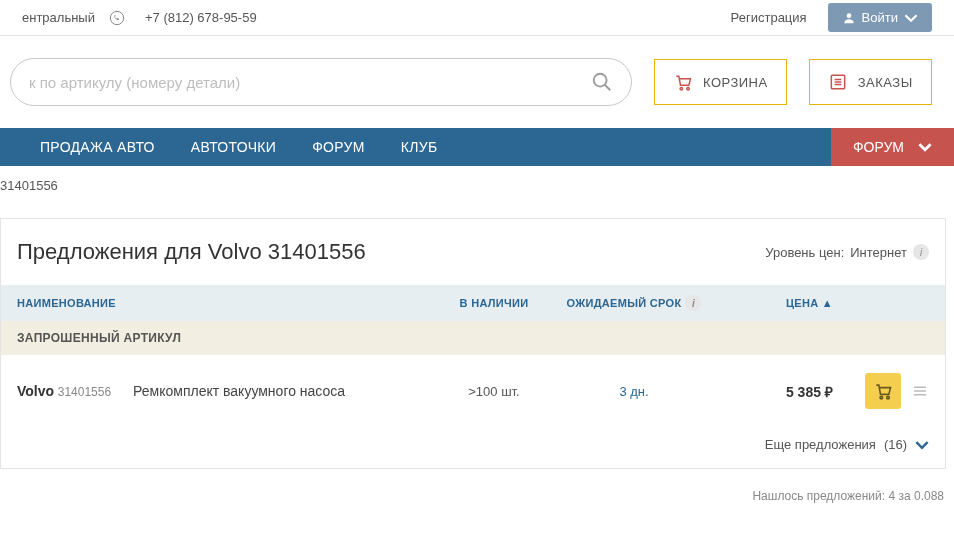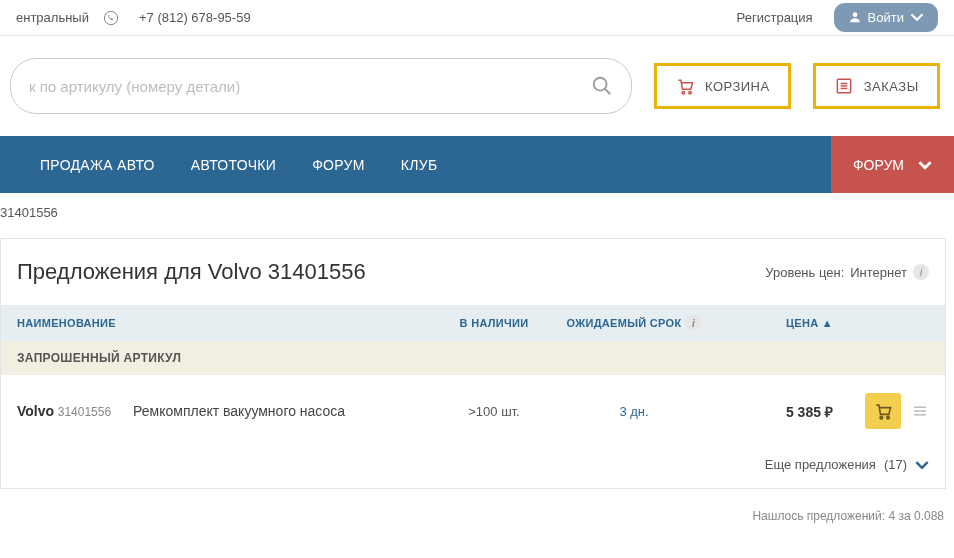--- a/index.html
+++ b/index.html
@@ -1,36 +1,36 @@
 <!DOCTYPE html>
 <html><head>
 <meta charset="utf-8">
 <style>
 *{margin:0;padding:0;box-sizing:border-box;font-family:Arial,Helvetica,sans-serif}
 body{width:954px;height:558px;overflow:hidden;background:#fff;font-size:13px;color:#333}
-.topbar{display:flex;align-items:center;height:36px;padding:0 16px;border-bottom:1px solid #e5e5e5}
+.topbar{display:flex;align-items:center;height:36px;padding:0 22px;border-bottom:1px solid #e5e5e5}
 .topbar-left{display:flex;align-items:center;gap:14px;color:#555;font-size:13px}
 .topbar-left .dropdown-hint{color:#555}
 .topbar-phone{display:flex;align-items:center;gap:20px;color:#555}
 .topbar-right{margin-left:auto;display:flex;align-items:center;gap:21px}
 .reg-link{color:#555;font-size:13px}
-.login-btn{display:inline-flex;align-items:flex-start;gap:6px;background:#7d99b3;color:#fff;padding:7px 14px;border-radius:11px;font-size:13px}
+.login-btn{display:inline-flex;align-items:center;gap:6px;background:#7d99b3;color:#fff;padding:7px 14px;border-radius:3px;font-size:13px}
 .login-btn svg{width:14px;height:14px;fill:#fff}
 .searchrow{display:flex;align-items:center;padding:22px 10px;gap:22px}
-.searchbox{flex:0 0 622px;display:flex;align-items:center;border:1px solid #c9c9c9;border-radius:26px;height:56px;padding:8px 18px}
+.searchbox{flex:0 0 622px;display:flex;align-items:center;border:1px solid #c9c9c9;border-radius:26px;height:48px;padding:8px 18px}
 .searchbox input{flex:1;border:none;outline:none;font-size:15px;color:#333;background:transparent}
 .searchbox input::placeholder{color:#bdbdbd}
 .searchbox .search-icon{color:#9b9b9b}
-.sq-btn{display:flex;align-items:center;gap:10px;border:3px solid #eab308;padding:10px 18px;color:#555;font-size:13px;letter-spacing:.5px;background:#fff;height:46px}
+.sq-btn{display:flex;align-items:center;gap:10px;border:1px solid #eab308;padding:10px 18px;color:#555;font-size:13px;letter-spacing:.5px;background:#fff;height:46px}
 .sq-btn svg{width:20px;height:20px}
-.navbar{display:flex;align-items:stretch;background:#2c6693;height:57px}
+.navbar{display:flex;align-items:stretch;background:#2c6693;height:38px}
 .navbar .nav-item{color:#fff;font-size:14px;padding:0 18px;display:flex;align-items:center;letter-spacing:.3px}
 .navbar .garage{margin-left:auto;background:#c7534f;display:flex;align-items:center;gap:14px;padding:0 22px;color:#fff;font-size:14px}
 .breadcrumb{padding:12px 0 18px 0;color:#555;font-size:13px}
-.panel{border:1px solid #e4e4e4;margin:0 8px 0 0}
+.panel{border:1px solid #e4e4e4;margin:7px 8px 0 0}
 .panel-head{display:flex;align-items:center;padding:20px 16px}
 .panel-head h2{font-size:22px;font-weight:400;color:#333}
 .panel-head .price-level{margin-left:auto;display:flex;align-items:center;gap:6px;color:#555;font-size:13px}
 .info-dot{display:inline-flex;align-items:center;justify-content:center;width:16px;height:16px;border-radius:50%;background:#e6e6e6;color:#888;font-size:10px;font-style:italic}
 .thead{display:flex;align-items:center;background:#e6eef1;color:#2c6693;font-size:11px;letter-spacing:.3px;padding:10px 16px;font-weight:bold}
 .col-name{flex:1}
 .col-stock{width:110px;text-align:center}
 .col-date{width:170px;text-align:center;display:flex;justify-content:center;align-items:center;gap:4px}
 .col-price{width:120px;text-align:right;padding-right:6px}
 .col-actions{width:90px}
@@ -167,20 +167,20 @@
       <svg class="menu-icon" width="18" height="18" viewBox="0 0 24 24" stroke="currentColor" stroke-width="2">
           <line x1="4" y1="7" x2="20" y2="7"></line>
           <line x1="4" y1="12" x2="20" y2="12"></line>
           <line x1="4" y1="17" x2="20" y2="17"></line>
         </svg>
     </div>
   </div>
 
   <div class="more-row">
     <span>Еще предложения</span>
-    <span>(17)</span>
+    <span>(16)</span>
     <svg class="chev" width="14" height="14" viewBox="0 0 10 10">
         <path d="M1 3l4 4 4-4" stroke="#2c6693" stroke-width="1.8" fill="none"></path>
       </svg>
   </div>
 </div>
 
 <div class="footnote">Нашлось предложений: 4 за 0.088</div>
 
 </body></html>

